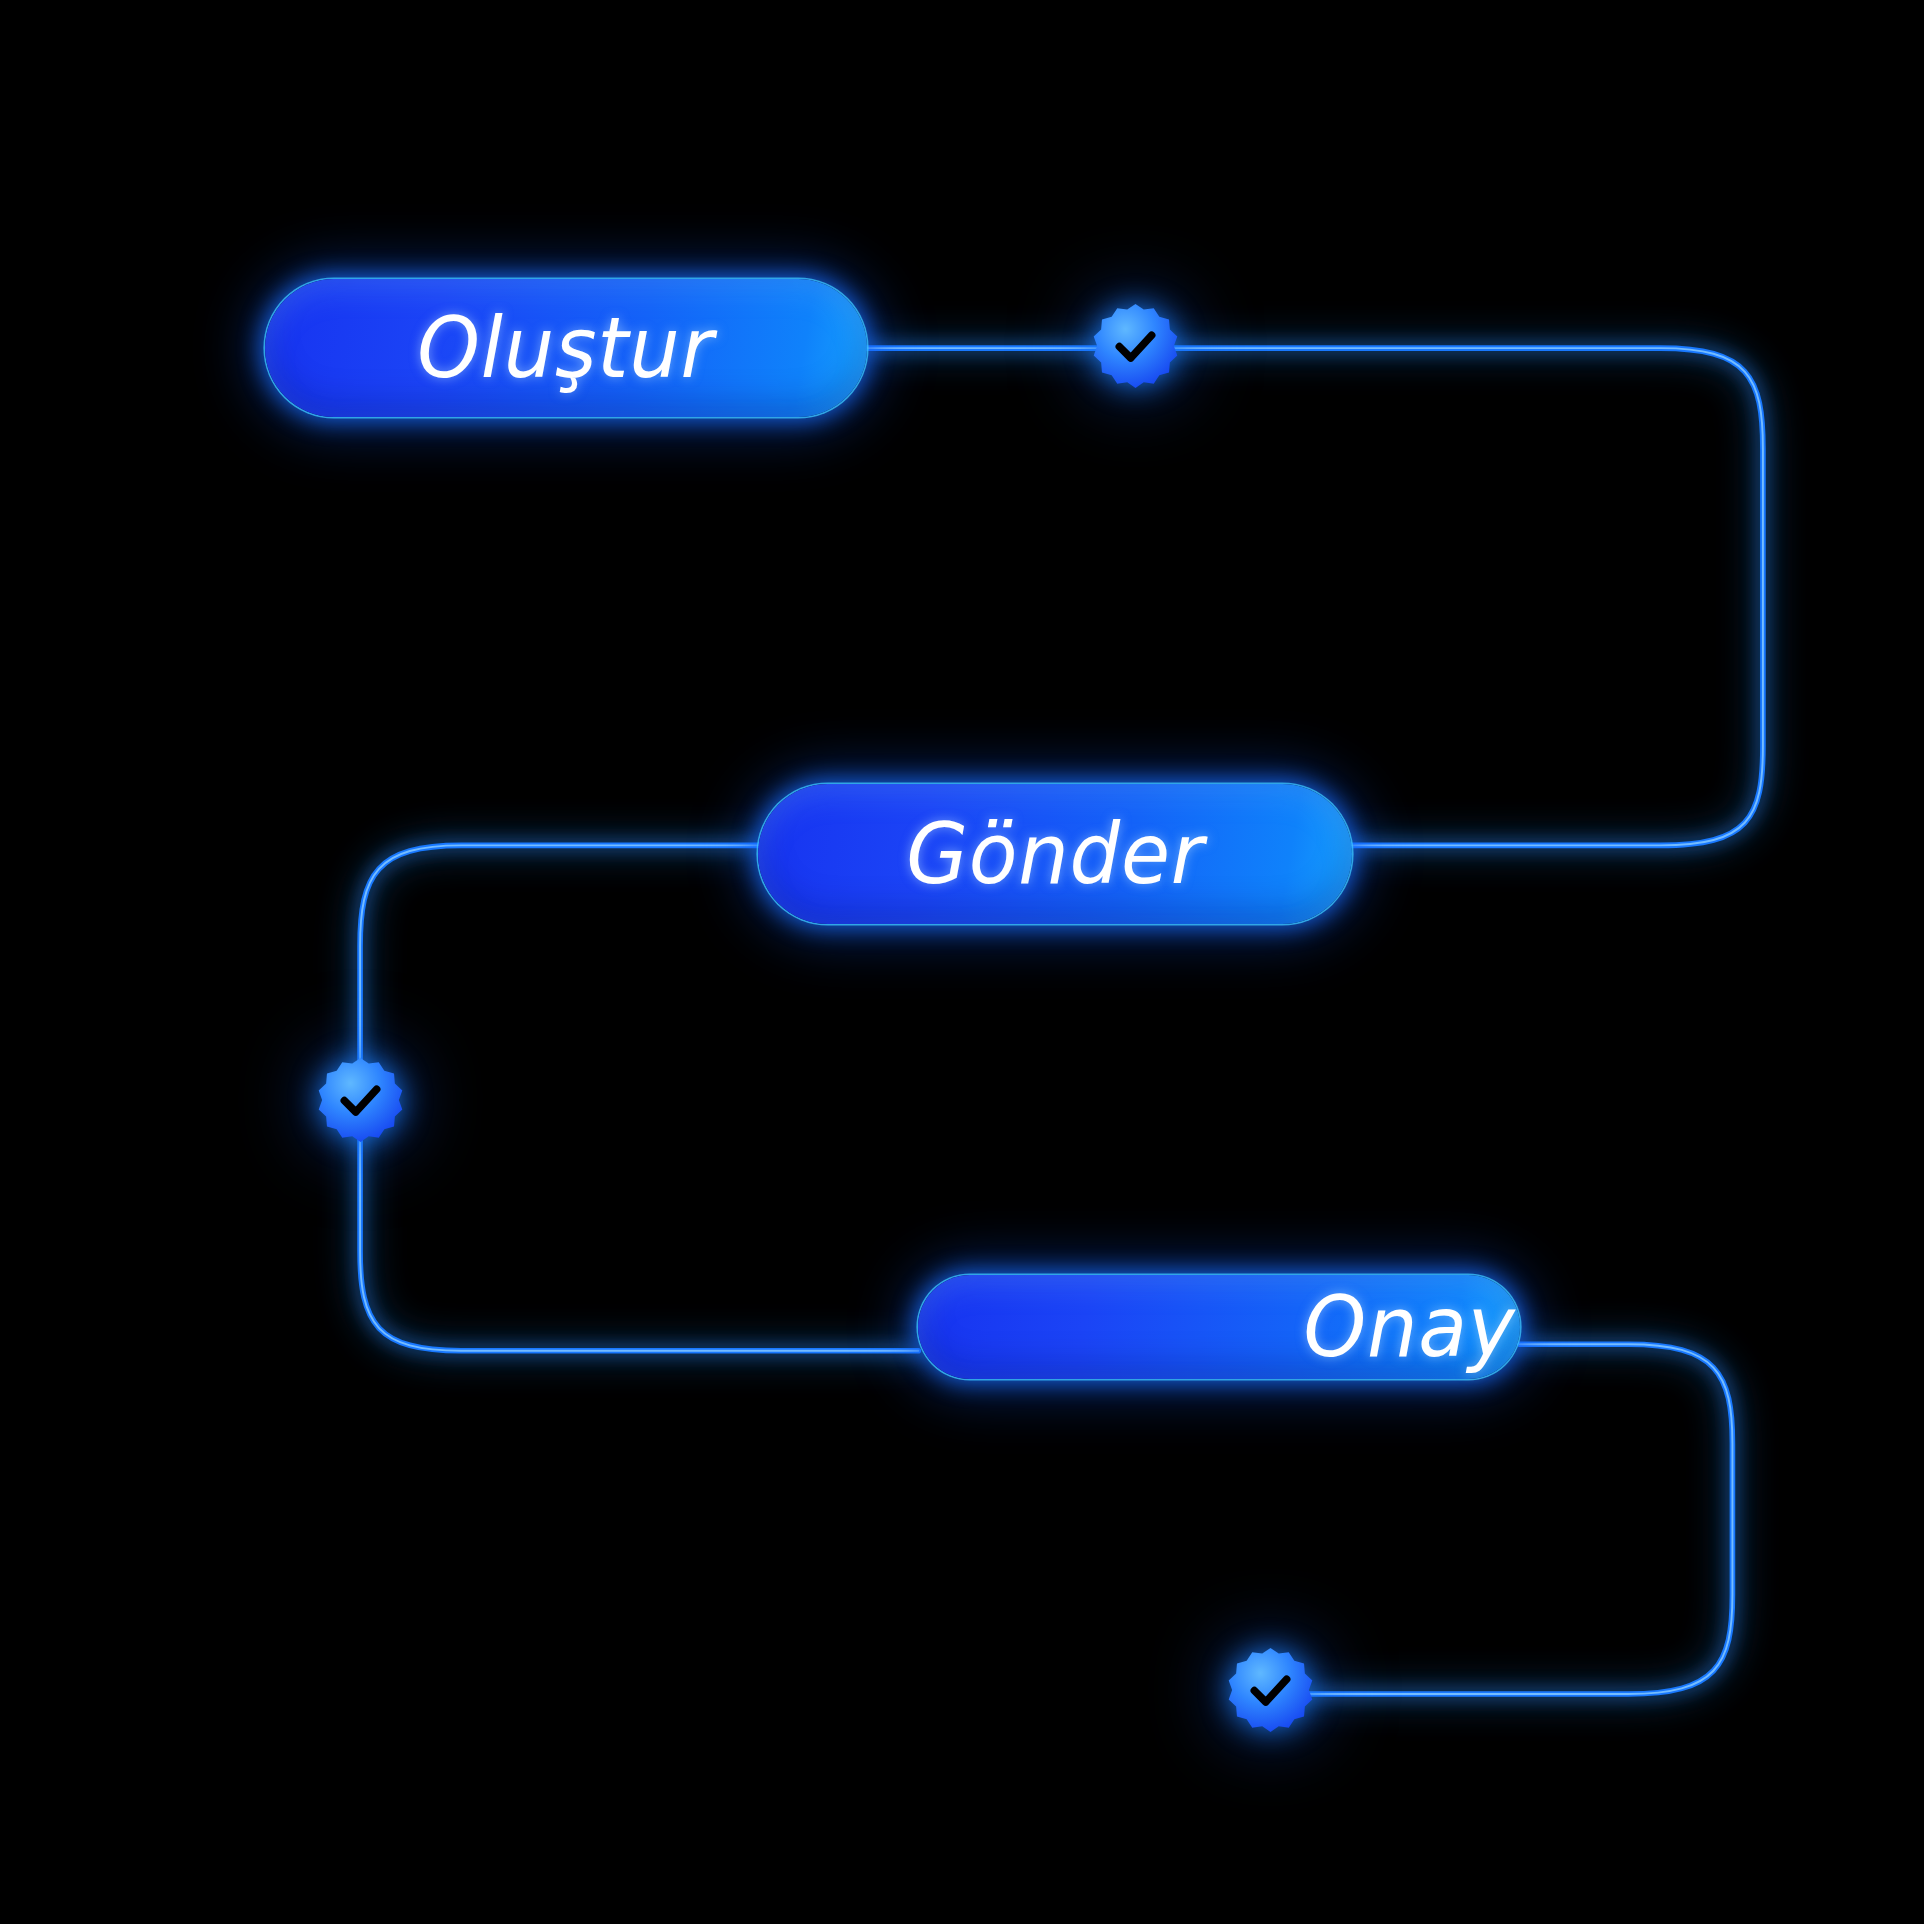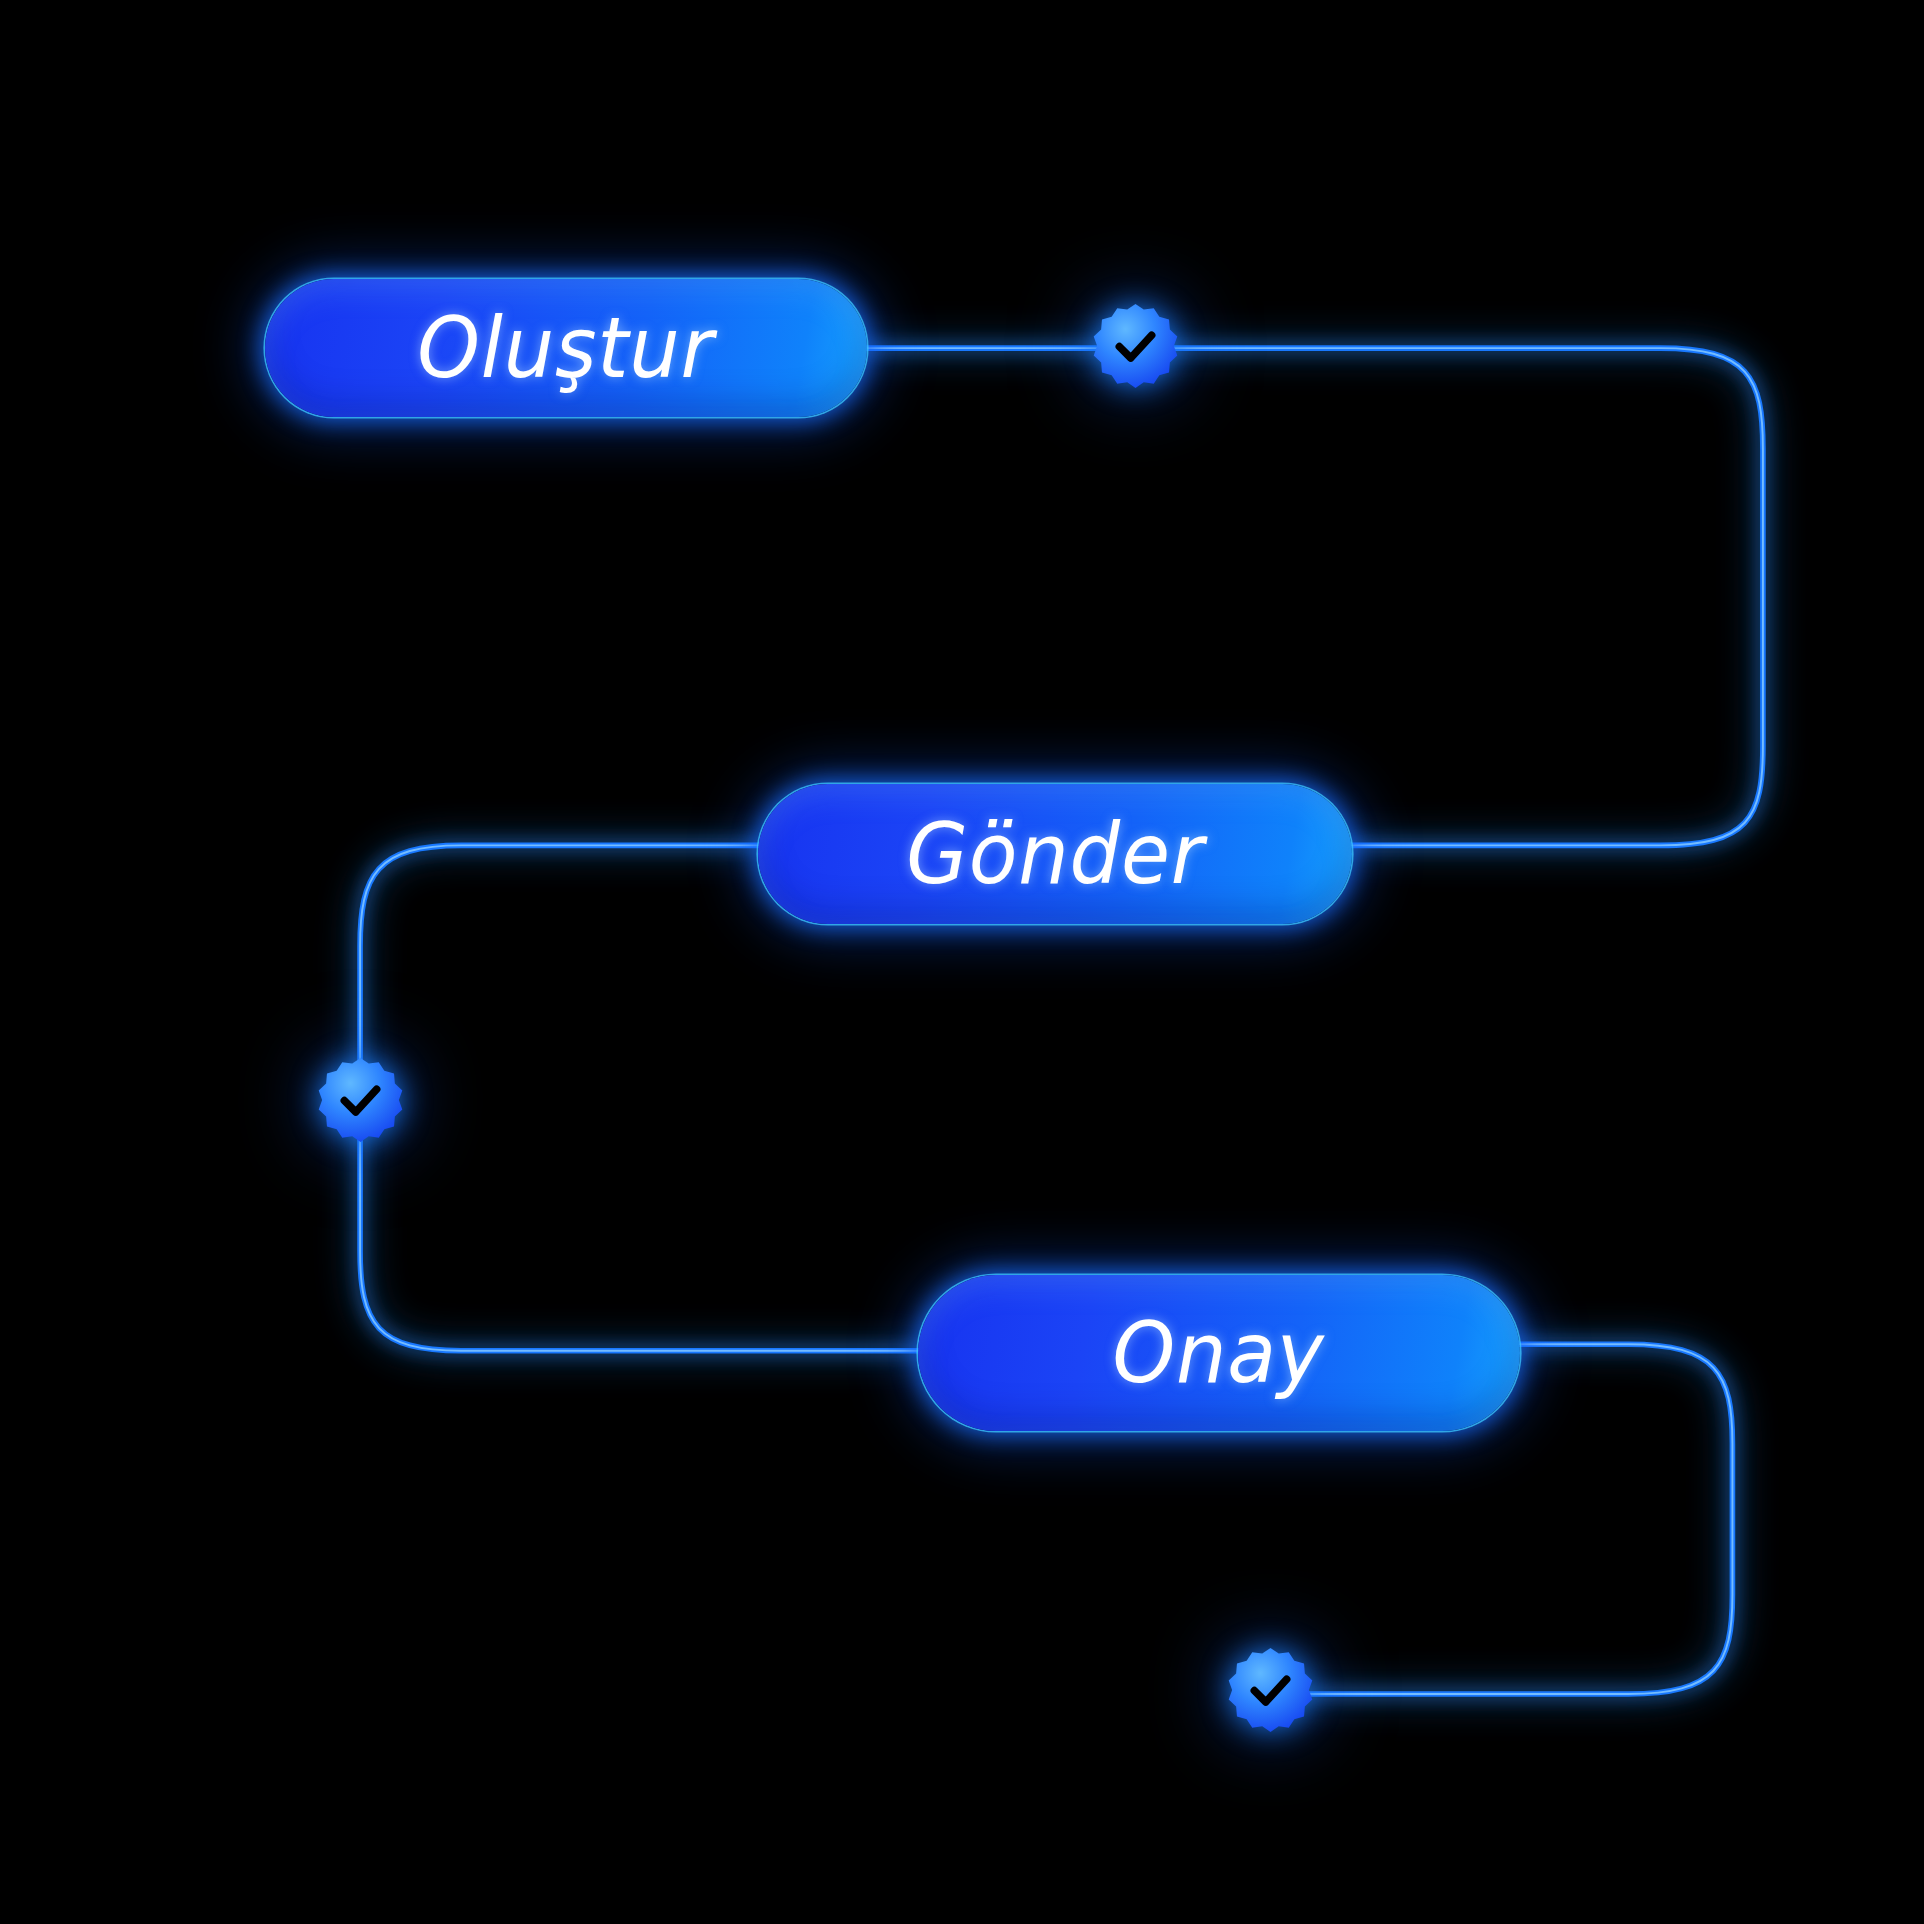--- a/index.html
+++ b/index.html
@@ -63,21 +63,21 @@
   #pill-olustur {
     left: 241px;  top: 279px;
     width: 602px; height: 138px;
   }
   #pill-gonder {
     left: 734px;  top: 784px;
     width: 594px; height: 140px;
   }
   #pill-onay {
     left: 894px; top: 1275px;
-    width: 602px; height: 156px;
+    width: 602px; height: 104px; justify-content: flex-end;
   }
   #pill-olustur .pill-label { font-size: 83px; }
   #pill-gonder  .pill-label { font-size: 83px; }
   #pill-onay    .pill-label { font-size: 83px; }
 
   
   .badge {
     position: absolute;
     z-index: 4;
     width: 95px;

